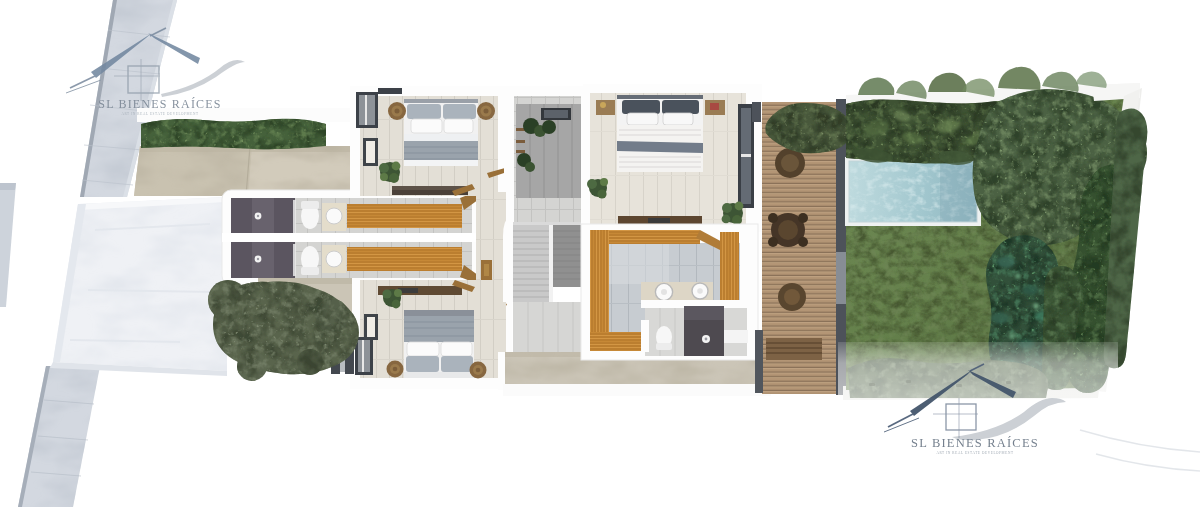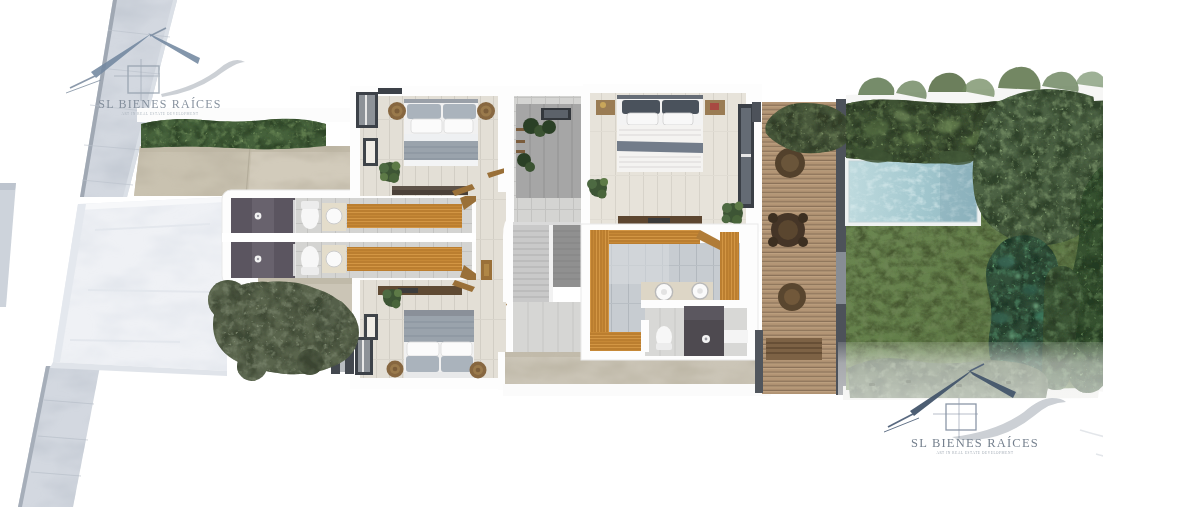--- a/index.html
+++ b/index.html
@@ -1,16 +1,16 @@
 <!DOCTYPE html>
 <html><head>
 <meta charset="utf-8">
 <style>
   html,body{margin:0;padding:0;background:#ffffff;}
-  #stage{position:relative;width:1103px;height:507px;background:#86efac;overflow:hidden;
+  #stage{position:relative;width:1200px;height:507px;background:#86efac;overflow:hidden;
          font-family:"Liberation Sans", sans-serif;}
   svg{display:block;}
 </style>
 </head>
 <body>
 <div id="stage">
 <svg width="1200" height="507" viewBox="0 0 1200 507">
 <defs>
   <linearGradient id="poolw" x1="0" y1="0" x2="1" y2="0">
     <stop offset="0" stop-color="#bedade"></stop>

